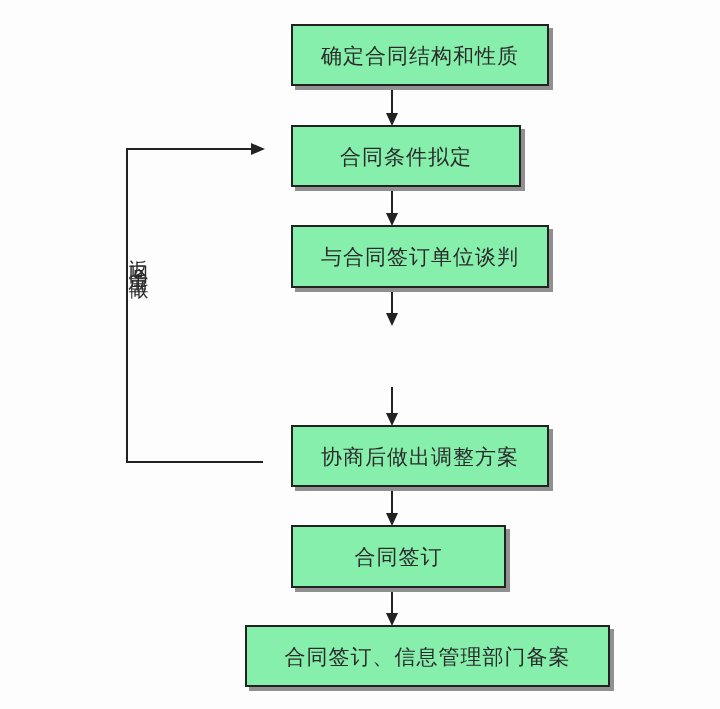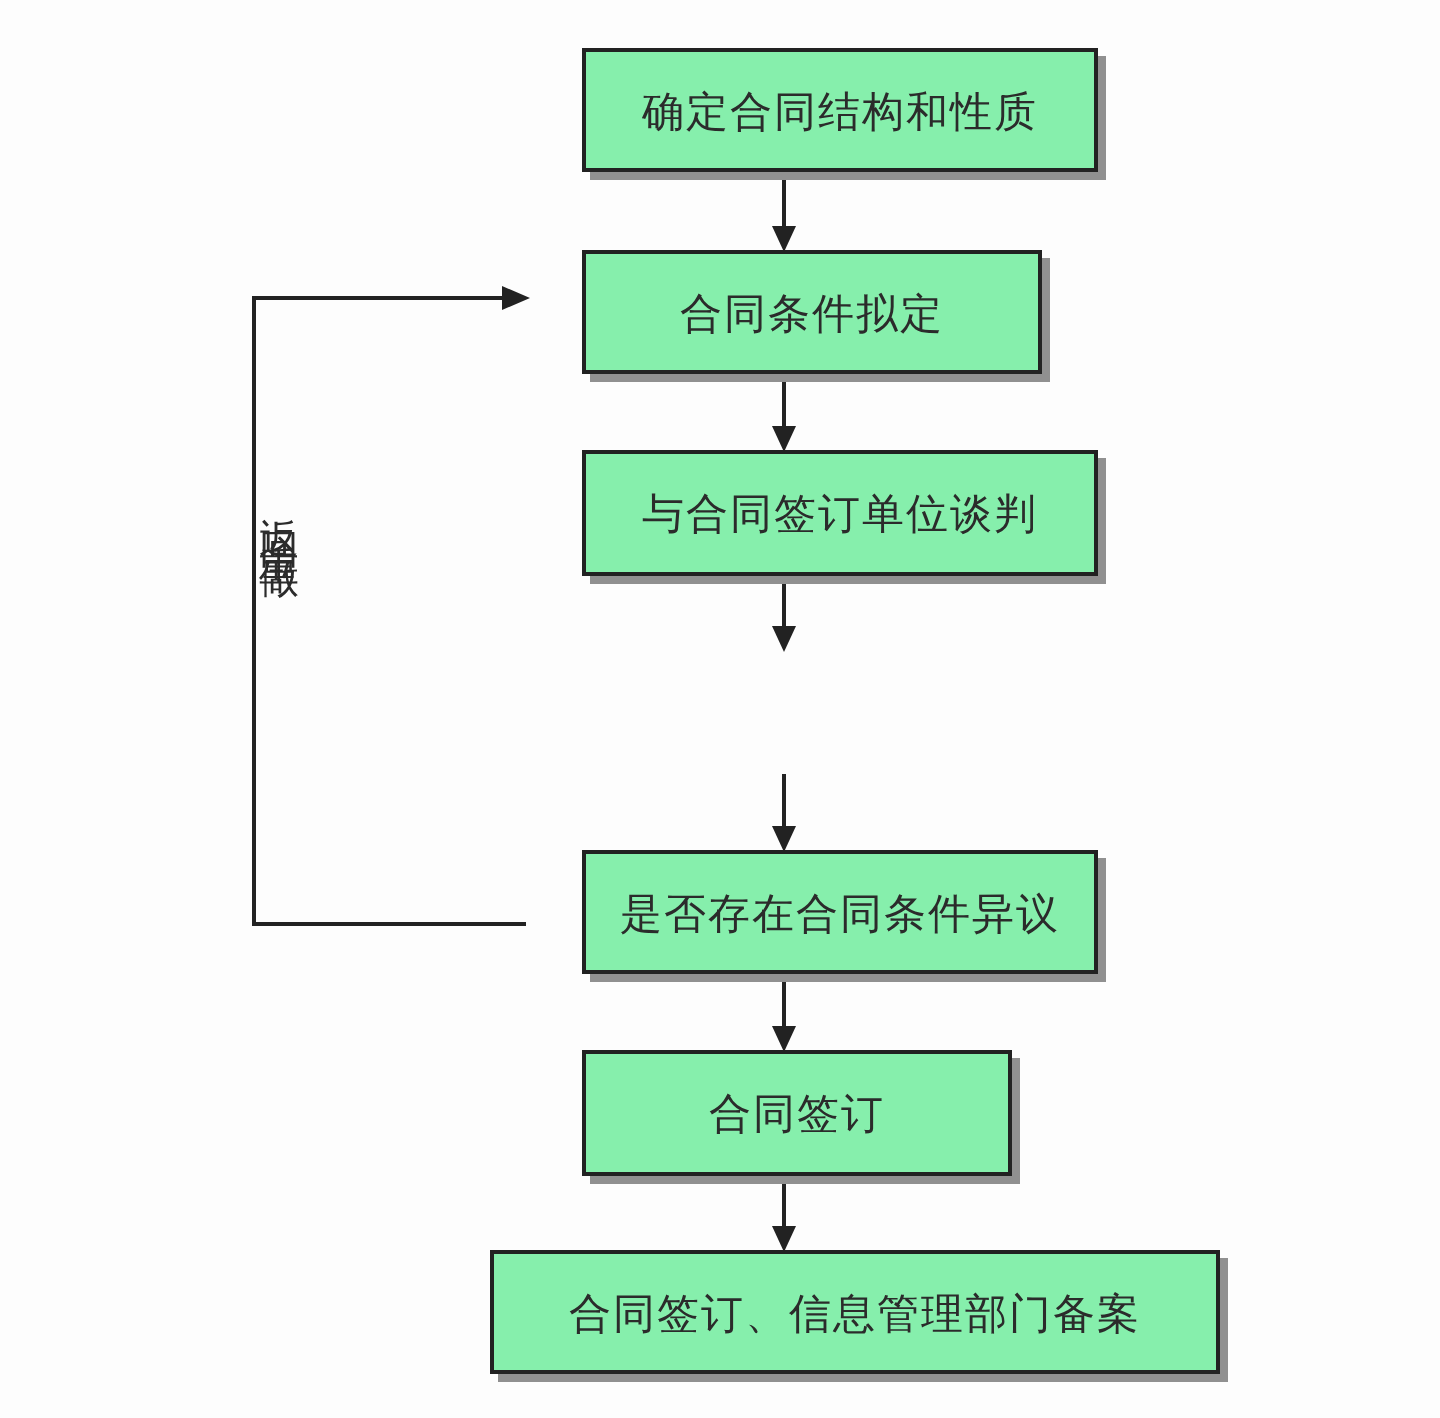--- a/index.html
+++ b/index.html
@@ -100,21 +100,21 @@
   <div class="flow-node n2">
     <span class="node-label">合同条件拟定</span>
   </div>
 
   <div class="flow-node n3">
     <span class="node-label">与合同签订单位谈判</span>
   </div>
 
 
   <div class="flow-node n5">
-    <span class="node-label">是否存在合同条件异议</span>
+    <span class="node-label">协商后做出调整方案</span>
   </div>
 
   <div class="flow-node n6">
     <span class="node-label">合同签订</span>
   </div>
 
   <div class="flow-node n7">
     <span class="node-label">合同签订、信息管理部门备案</span>
   </div>
 

